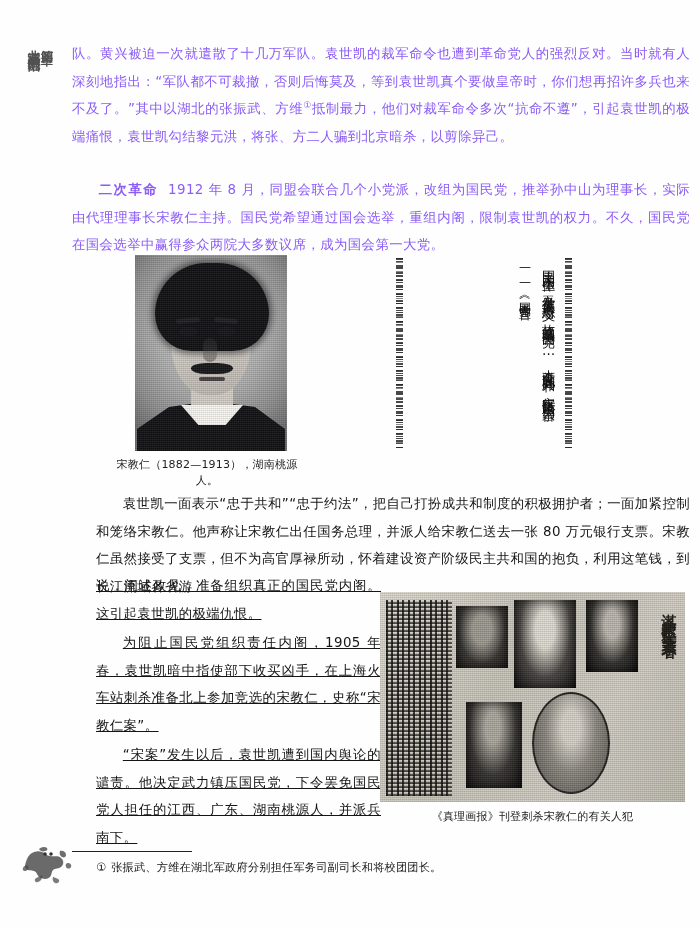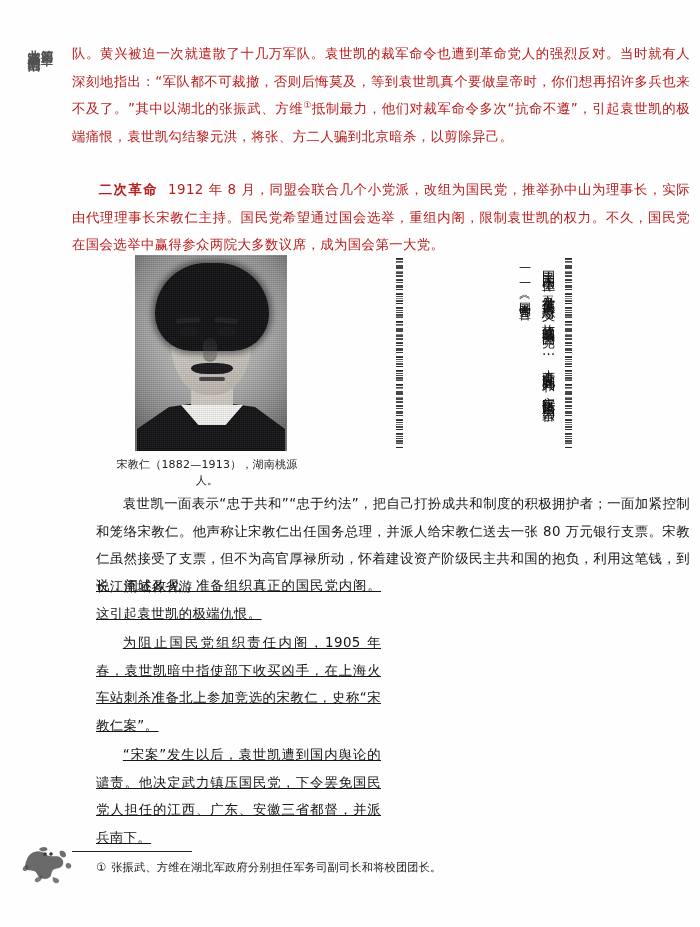--- a/index.html
+++ b/index.html
@@ -78,21 +78,21 @@
   
   .body-col {
     position: absolute;
     left: 72px;
     width: 618px;
     font-family: "DejaVu Sans", "Liberation Sans", sans-serif;
     font-size: 13.4px;
     line-height: 27.5px;
     text-align: justify;
     text-justify: inter-ideograph;
-    color: #b91c1c;
+    color: #8b5cf6;
     letter-spacing: .4px;
   }
   .p-indent { text-indent: 2em; }
   .lead-term {
     font-weight: bold;
     letter-spacing: 1.2px;
     margin-right: 10px;
   }
   .sup-note {
     font-size: 9px;
@@ -465,23 +465,37 @@
     <div class="quote-rule left"></div>
     <div class="quote-rule right"></div>
     <div class="quote-text"><span>国民为国主体，吾党欲使人不忘斯义，故须其名曰国民党……本党以巩固共和，实行平民政治为宗旨。</span><br><span class="quote-src">——《国民党宣言》</span></div>
   </div>
 
   <div id="para-3" class="p-indent">袁世凯一面表示“忠于共和”“忠于约法”，把自己打扮成共和制度的积极拥护者；一面加紧控制和笼络宋教仁。他声称让宋教仁出任国务总理，并派人给宋教仁送去一张 80 万元银行支票。宋教仁虽然接受了支票，但不为高官厚禄所动，怀着建设资产阶级民主共和国的抱负，利用这笔钱，到长江流域各省游</div>
 
   <div class="narrow-wrap">
     <p style="text-indent:0">说，阐述政见，准备组织真正的国民党内阁。这引起袁世凯的极端仇恨。</p>
     <p>为阻止国民党组织责任内阁，1905 年春，袁世凯暗中指使部下收买凶手，在上海火车站刺杀准备北上参加竞选的宋教仁，史称“宋教仁案”。</p>
-    <p>“宋案”发生以后，袁世凯遭到国内舆论的谴责。他决定武力镇压国民党，下令罢免国民党人担任的江西、广东、安徽三省都督，并派兵南下。</p>
-  </div>
-
+    <p>“宋案”发生以后，袁世凯遭到国内舆论的谴责。他决定武力镇压国民党，下令罢免国民党人担任的江西、广东、湖南桃源人，并派兵南下。</p>
+  </div>
+
+  <div class="news-block">
+    <div class="news-img">
+      <div class="paper"></div>
+      <div class="cols"></div>
+      <div class="ph p1"></div>
+      <div class="ph p2"></div>
+      <div class="ph p3"></div>
+      <div class="ph p4"></div>
+      <div class="ph oval"></div>
+      <div class="vtitle">谋杀宋教仁先生之关系者</div>
+      <div class="grain2"></div>
+    </div>
+    <div class="news-caption">《真理画报》刊登刺杀宋教仁的有关人犯</div>
+  </div>
 
   <div class="footnote-rule"></div>
   <div class="footnote">
     <span class="fn-marker">①</span><span>张振武、方维在湖北军政府分别担任军务司副司长和将校团团长。</span>
   </div>
 
   <svg class="dragon-ornament" viewBox="0 0 56 44">
     <g fill="#2a2a2a">
       <path d="M8 14c3-5 9-7 14-5 3 1 5 4 8 4 4 1 8-1 11 2 3 2 3 7 0 9-2 2-6 1-8 3-2 2-1 5-3 7-3 3-8 2-11 0-2-2-2-5-5-6-3-1-6 0-8-2-2-3 0-8 2-12z" opacity=".82"></path>
       <path d="M19 6c2-2 6-3 8-1 1 1 0 3-2 3-2 1-5 0-6-2z" opacity=".8"></path>

